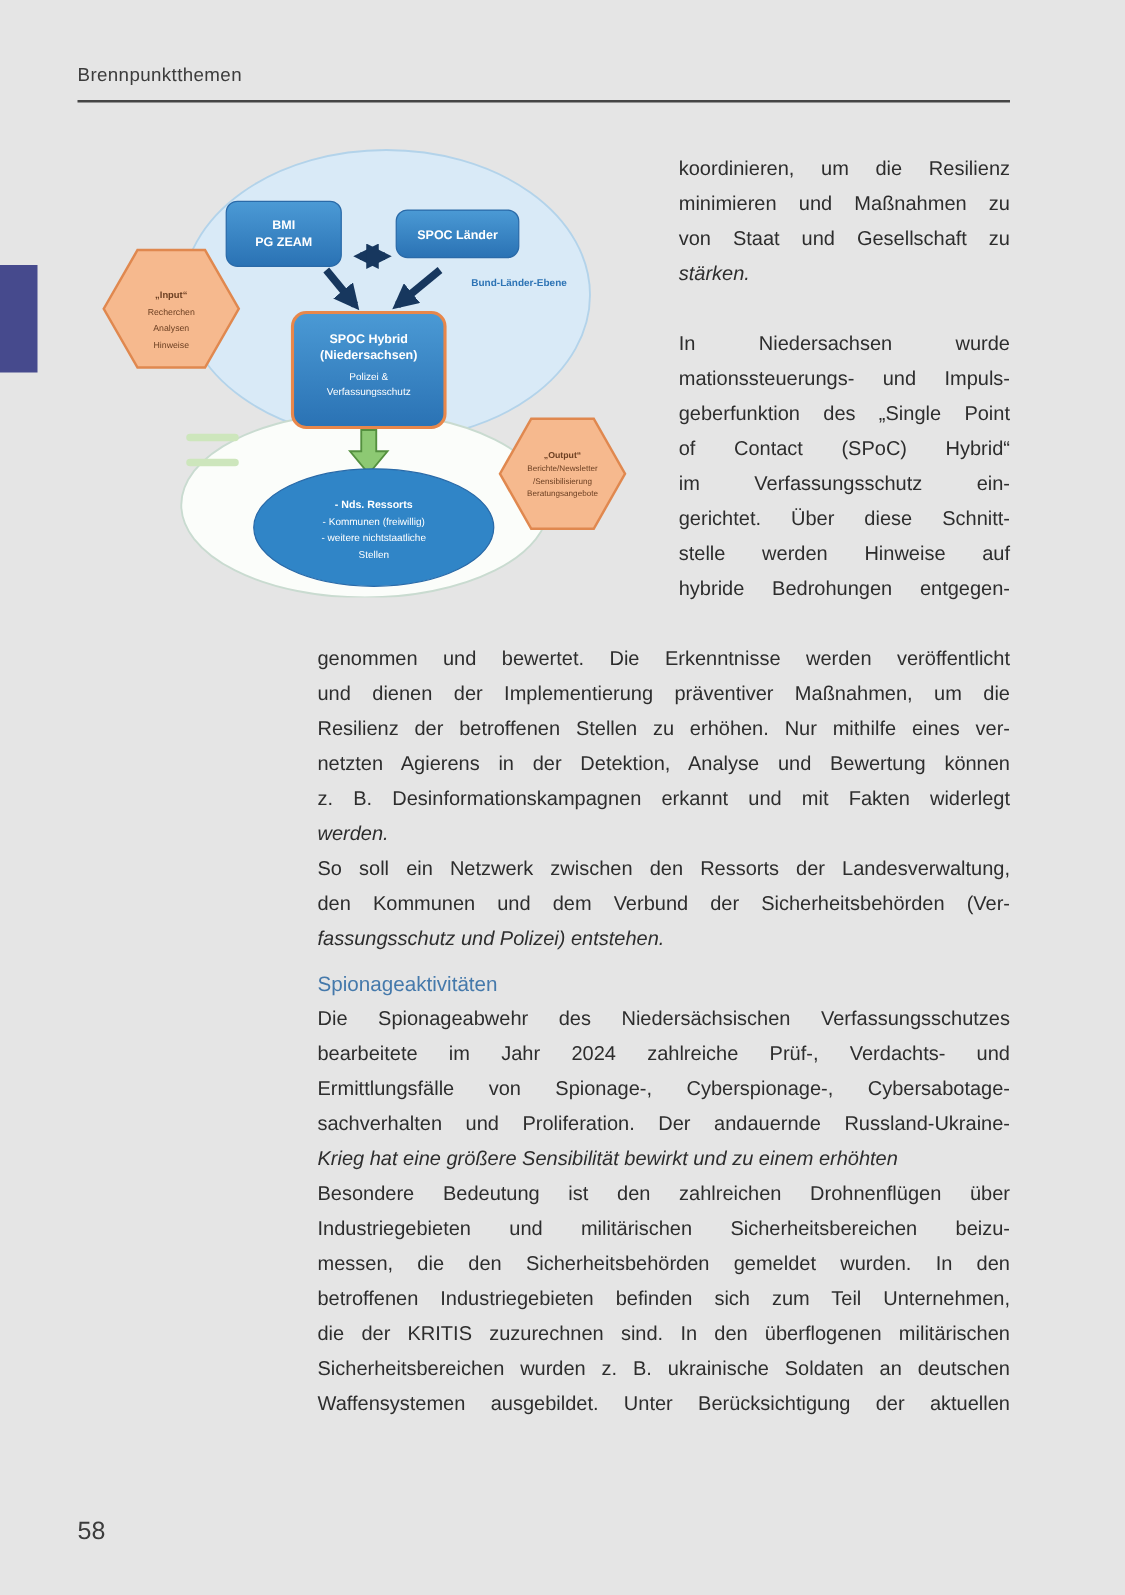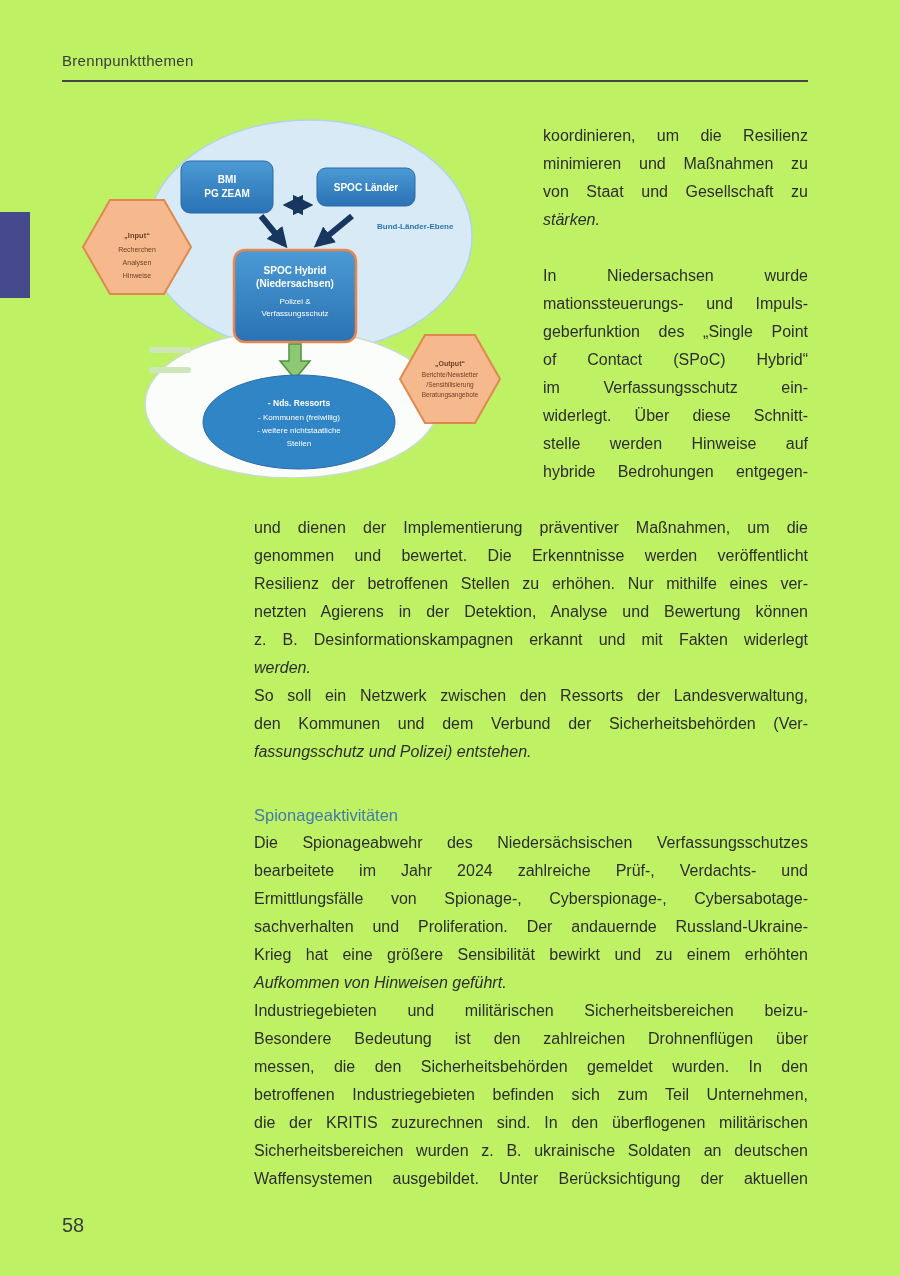--- a/index.html
+++ b/index.html
@@ -6,21 +6,21 @@
   html,body { background:#ffffff; }
   body {
     width:900px; height:1276px;
     font-family:"Liberation Sans", sans-serif;
     position:relative;
     color:#2d2d2d;
   }
   .page {
     position:absolute; left:0; top:0;
     width:900px; height:1276px;
-    background:#bef264; overflow:hidden;
+    background:#e5e5e5; overflow:hidden;
   }
   .header-label {
     position:absolute; left:62px; top:52px;
     font-size:15px; color:#3c3c3c; letter-spacing:0.3px;
   }
   .header-rule {
     position:absolute; left:62px; top:80px;
     width:746px; height:2px; background:#454545;
   }
   .side-tab {
@@ -29,21 +29,21 @@
   }
   .diagram-wrap { position:absolute; left:64px; top:116px; width:452px; height:362px; }
   .side-col { position:absolute; left:543px; top:122px; width:265px; }
   .main-col { position:absolute; left:254px; top:514px; width:554px; }
   .para { font-size:16px; line-height:28px; color:#2d2d2d; }
   .para > div { text-align:justify; text-align-last:justify; }
   .para:not(.cont) > div:last-child { text-align-last:left;font-style:italic; }
   .gap { margin-top:28px; }
   .section-heading {
     font-size:16.5px; line-height:28px; color:#4579ab;
-    margin-top:35px; font-weight:normal;
+    margin-top:8px; font-weight:normal;
   }
   .page-number {
     position:absolute; left:62px; top:1214px;
     font-size:20px; color:#3c3c3c;
   }
   svg text { font-family:"Liberation Sans", sans-serif; }
 </style>
 </head>
 <body>
 
@@ -132,52 +132,51 @@
         <div>minimieren und Maßnahmen zu</div>
         <div>von Staat und Gesellschaft zu</div>
         <div>stärken.</div>
       </div>
     <div class="para cont gap">
         <div>In Niedersachsen wurde</div>
         <div>mationssteuerungs- und Impuls-</div>
         <div>geberfunktion des „Single Point</div>
         <div>of Contact (SPoC) Hybrid“</div>
         <div>im Verfassungsschutz ein-</div>
-        <div>widerlegt. Über diese Schnitt-</div>
+        <div>gerichtet. Über diese Schnitt-</div>
         <div>stelle werden Hinweise auf</div>
         <div>hybride Bedrohungen entgegen-</div>
       </div>
   </div>
 
   <div class="main-col">
     <div class="para">
+        <div>genommen und bewertet. Die Erkenntnisse werden veröffentlicht</div>
         <div>und dienen der Implementierung präventiver Maßnahmen, um die</div>
-        <div>genommen und bewertet. Die Erkenntnisse werden veröffentlicht</div>
         <div>Resilienz der betroffenen Stellen zu erhöhen. Nur mithilfe eines ver-</div>
         <div>netzten Agierens in der Detektion, Analyse und Bewertung können</div>
         <div>z. B. Desinformationskampagnen erkannt und mit Fakten widerlegt</div>
         <div>werden.</div>
       </div>
     <div class="para">
         <div>So soll ein Netzwerk zwischen den Ressorts der Landesverwaltung,</div>
         <div>den Kommunen und dem Verbund der Sicherheitsbehörden (Ver-</div>
         <div>fassungsschutz und Polizei) entstehen.</div>
       </div>
     <h2 class="section-heading">Spionageaktivitäten</h2>
     <div class="para">
         <div>Die Spionageabwehr des Niedersächsischen Verfassungsschutzes</div>
         <div>bearbeitete im Jahr 2024 zahlreiche Prüf-, Verdachts- und</div>
         <div>Ermittlungsfälle von Spionage-, Cyberspionage-, Cybersabotage-</div>
         <div>sachverhalten und Proliferation. Der andauernde Russland-Ukraine-</div>
         <div>Krieg hat eine größere Sensibilität bewirkt und zu einem erhöhten</div>
-        <div>Aufkommen von Hinweisen geführt.</div>
       </div>
     <div class="para cont">
+        <div>Besondere Bedeutung ist den zahlreichen Drohnenflügen über</div>
         <div>Industriegebieten und militärischen Sicherheitsbereichen beizu-</div>
-        <div>Besondere Bedeutung ist den zahlreichen Drohnenflügen über</div>
         <div>messen, die den Sicherheitsbehörden gemeldet wurden. In den</div>
         <div>betroffenen Industriegebieten befinden sich zum Teil Unternehmen,</div>
         <div>die der KRITIS zuzurechnen sind. In den überflogenen militärischen</div>
         <div>Sicherheitsbereichen wurden z. B. ukrainische Soldaten an deutschen</div>
         <div>Waffensystemen ausgebildet. Unter Berücksichtigung der aktuellen</div>
       </div>
   </div>
 
   <div class="page-number">58</div>
 

